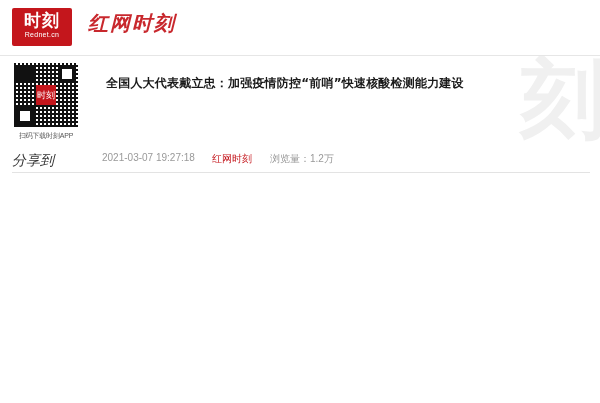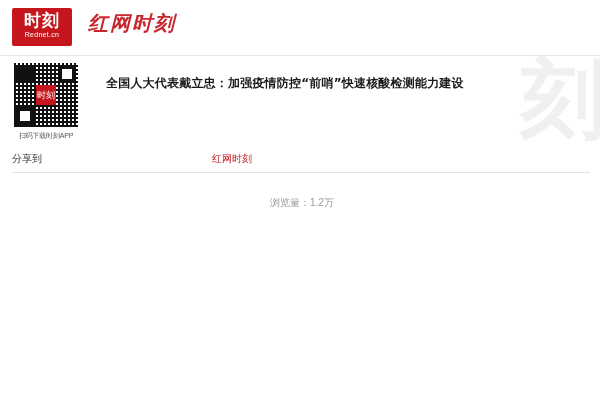--- a/index.html
+++ b/index.html
@@ -173,42 +173,42 @@
     right: 10px;
     height: 22px;
     border-bottom: 1px solid #e3e3e3;
     font-size: 10px;
     color: #888;
   }
   .share-label {
     position: absolute;
     left: 0;
     top: 2px;
-    font-size: 10px;
+    font-size: 14px;
     color: #333;
+    font-style: italic;
   }
   .meta-date {
     position: absolute;
     left: 90px;
     top: 2px;
     color: #999;
     font-family: "Liberation Sans", sans-serif;
   }
   .meta-source {
     position: absolute;
     left: 200px;
     top: 2px;
     color: #c4161c;
   }
   .meta-views {
     position: absolute;
     left: 258px;
     top: 2px;
     color: #999;
-    margin-top: 44px;
   }
 
   
   .body-text {
     position: absolute;
     left: 12px;
     top: 176px;
     right: 10px;
     font-size: 13.4px;
     line-height: 24px;
@@ -244,20 +244,21 @@
     <div class="qr-caption">扫码下载时刻APP</div>
   </div>
 
   <div class="title-band">
     <div class="watermark">刻</div>
     <h1 class="headline">全国人大代表戴立忠：加强疫情防控“前哨”快速核酸检测能力建设</h1>
   </div>
 
   <div class="meta-row">
     <span class="share-label">分享到</span>
+    <span class="meta-date">2021-03-07 19:27:18</span>
     <span class="meta-source">红网时刻</span>
     <span class="meta-views">浏览量：1.2万</span>
   </div>
 
   <div class="body-text">
   </div>
 
 </div>
 
 </body></html>

